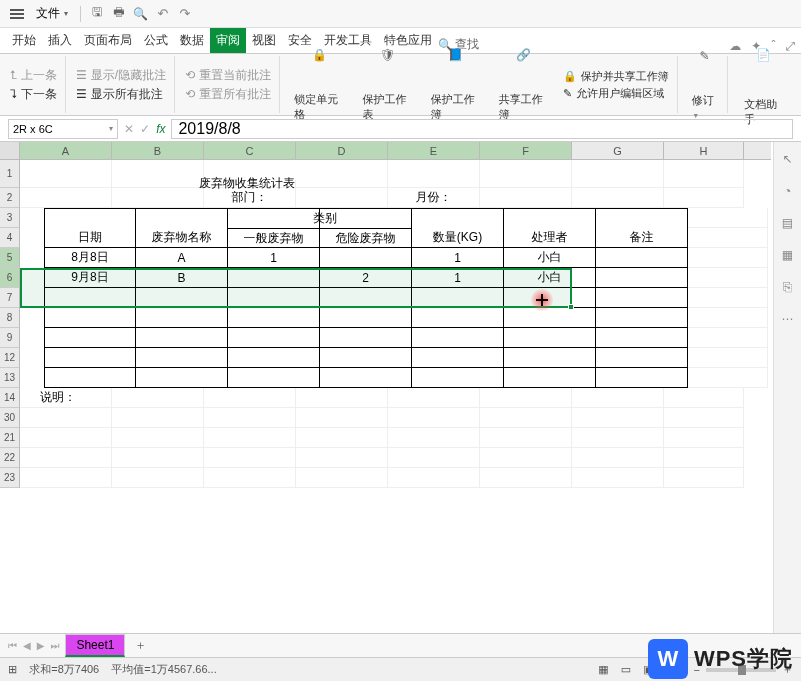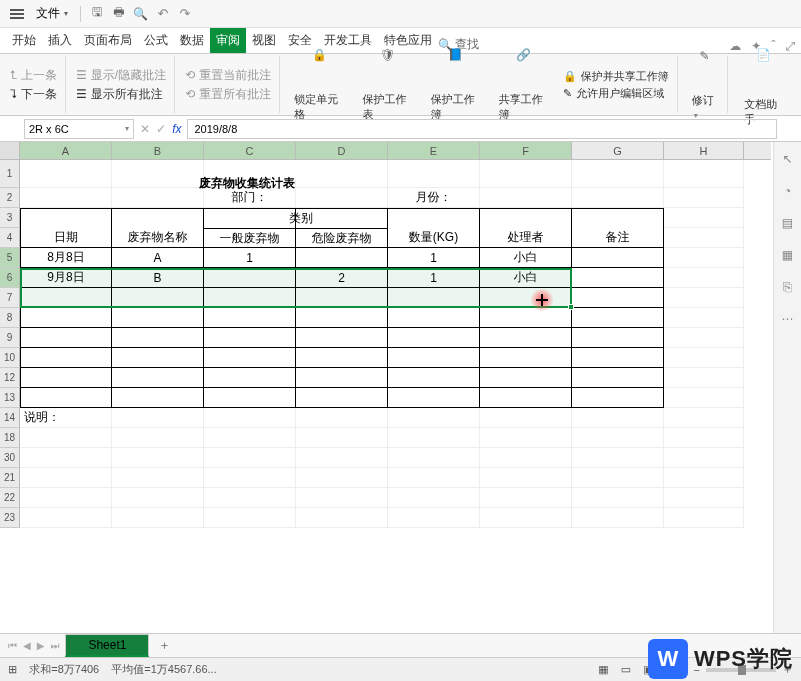--- a/index.html
+++ b/index.html
@@ -29,45 +29,45 @@
 .ribbon .group.vsep { border-right: 1px solid #ddd; padding-right: 8px; margin-right: 4px; }
 .ribbon .btn-row { display: flex; align-items: center; gap: 4px; color: #999; white-space: nowrap; }
 .ribbon .btn-row.enabled { color: #333; }
 .ribbon .bigbtn { display: flex; flex-direction: column; align-items: center; justify-content: center; gap: 2px; padding: 2px 8px; color: #333; }
 .ribbon .bigbtn .ico { width: 24px; height: 24px; display: flex; align-items: center; justify-content: center; color: #666; }
 .ribbon .bigbtn .lbl { font-size: 11px; margin-top: 28px; }
 .ribbon .smallbtn { display: flex; align-items: center; gap: 4px; color: #333; font-size: 11px; white-space: nowrap; }
 .ribbon .dropdown-arrow { font-size: 8px; color: #888; margin-left: 2px; }
 
 
-.formulabar { height: 26px; display: flex; align-items: center; border-bottom: 1px solid #ccc; padding: 0 24px; gap: 6px; }
+.formulabar { height: 26px; display: flex; align-items: center; border-bottom: 1px solid #ccc; padding: 0 8px; gap: 6px; }
 .formulabar .namebox { width: 110px; height: 20px; border: 1px solid #ccc; font-size: 11px; padding: 0 4px; display: flex; align-items: center; justify-content: space-between; }
-.formulabar .fx { font-style: italic; color: #1d4ed8; }
-.formulabar .formula-input { flex: 1; height: 20px; border: 1px solid #ccc; padding: 0 6px; font-size: 11px; display: flex; align-items: center; }
+.formulabar .fx { font-style: italic; color: #15803d; }
+.formulabar .formula-input { flex: 1; height: 20px; border: 1px solid #ccc; padding: 0 6px; font-size: 16px; display: flex; align-items: center; }
 
 
 .grid-wrap { position: absolute; top: 142px; left: 0; right: 30px; bottom: 48px; overflow: hidden; background: #fff; }
 .colheaders { display: flex; height: 18px; background: #eaeaea; border-bottom: 1px solid #bbb; }
 .colheaders .corner { width: 20px; border-right: 1px solid #bbb; background: #e0e0e0; }
 .colheaders .ch { border-right: 1px solid #bbb; text-align: center; font-size: 11px; color: #555; line-height: 18px; }
 .rows { position: relative; }
 .row { display: flex; height: 20px; }
 .row.h-title { height: 28px; }
 .row .rh { width: 20px; min-width: 20px; background: #eaeaea; border-right: 1px solid #bbb; border-bottom: 1px solid #ccc; text-align: center; font-size: 10px; color: #555; line-height: 20px; }
 .row.sel .rh { background: #b8d8b8; }
 .row .cell { border-right: 1px solid #eee; border-bottom: 1px solid #eee; font-size: 12px; display: flex; align-items: center; justify-content: center; overflow: hidden; white-space: nowrap; }
 
 
 .wA { width: 92px; } .wB { width: 92px; text-align: right; } .wC { width: 92px; } .wD { width: 92px; } .wE { width: 92px; } .wF { width: 92px; } .wG { width: 92px; } .wH { width: 80px; }
 
 
 .ch.sel { background: #b8d8b8; }
 .tabcell-t { border-top: 1px solid #000 !important; }
 .tabcell-b { border-bottom: 1px solid #000 !important; }
-.tabcell-l { border-left: 1px solid #000 !important; }
+.tabcell-l { border-left: 1px solid #000 !important; margin-left: 24px; }
 .tabcell-r { border-right: 1px solid #000 !important; }
 .noborder-b { border-bottom: none !important; }
 
 
 .selection { position: absolute; border: 2px solid #0a8f3c; pointer-events: none; background: rgba(10,143,60,0.08); }
 
 
 .fillhandle { position: absolute; width: 6px; height: 6px; background: #0a8f3c; border: 1px solid #fff; }
 
 
@@ -78,37 +78,37 @@
 .cursor-overlay .cross::before { left: 5px; top: 0; width: 2px; height: 12px; }
 .cursor-overlay .cross::after { top: 5px; left: 0; height: 2px; width: 12px; }
 
 
 .rightbar { position: absolute; top: 142px; right: 0; width: 28px; bottom: 48px; background: #f3f3f3; border-left: 1px solid #ddd; display: flex; flex-direction: column; align-items: center; gap: 14px; padding-top: 8px; }
 .rightbar .ricon { width: 18px; height: 18px; color: #888; display: flex; align-items: center; justify-content: center; }
 
 
 .sheettabs { position: absolute; bottom: 24px; left: 0; right: 0; height: 24px; background: #f7f7f7; border-top: 1px solid #ccc; display: flex; align-items: center; padding: 0 8px; gap: 6px; }
 .sheettabs .navtri { color: #aaa; font-size: 10px; }
-.sheettabs .sheet { padding: 3px 22px; background: #15803d; border: 1px solid #ccc; border-bottom: 2px solid #0a8f3c; font-size: 12px; }
+.sheettabs .sheet { padding: 3px 10px; background: #d946ef; border: 1px solid #ccc; border-bottom: 2px solid #0a8f3c; font-size: 12px; }
 .sheettabs .plus { width: 18px; height: 18px; display: flex; align-items: center; justify-content: center; color: #666; border: 1px solid transparent; }
 
 
 .statusbar { position: absolute; bottom: 0; left: 0; right: 0; height: 24px; background: #f0f0f0; border-top: 1px solid #ccc; display: flex; align-items: center; padding: 0 8px; gap: 12px; font-size: 11px; color: #555; }
 .statusbar .spacer { flex: 1; }
 .statusbar .zoomctl { display: flex; align-items: center; gap: 6px; }
 .statusbar .zbar { width: 70px; height: 4px; background: #ccc; position: relative; }
 .statusbar .zbar .zthumb { position: absolute; left: 32px; top: -3px; width: 8px; height: 10px; background: #888; }
 
 
 .watermark { position: absolute; right: 8px; bottom: 2px; display: flex; align-items: center; gap: 6px; }
 .watermark .wlogo { width: 40px; height: 40px; background: #2b6cff; border-radius: 6px; color: #fff; font-weight: bold; font-size: 22px; display: flex; align-items: center; justify-content: center; }
 .watermark .wtext { font-size: 22px; font-weight: bold; color: #222; letter-spacing: 1px; }
 
-.title-text { font-size: 16px; font-weight: bold; margin-top: 20px; }
-.left-text { justify-content: flex-start !important; padding-left: 4px; font-family: Liberation Mono, monospace; }
+.title-text { font-size: 16px; font-weight: normal; margin-top: 20px; }
+.left-text { justify-content: flex-start !important; padding-left: 20px; font-family: Liberation Mono, monospace; }
 </style>
 </head>
 <body>
 
 <div class="menubar">
   <div class="hamburger">
       <span></span>
       <span></span>
       <span></span>
     </div>
@@ -323,31 +323,20 @@
         <div class="cell wA tabcell-l tabcell-r tabcell-b"></div>
         <div class="cell wB tabcell-r tabcell-b"></div>
         <div class="cell wC tabcell-r tabcell-b"></div>
         <div class="cell wD tabcell-r tabcell-b"></div>
         <div class="cell wE tabcell-r tabcell-b"></div>
         <div class="cell wF tabcell-r tabcell-b"></div>
         <div class="cell wG tabcell-r tabcell-b"></div>
         <div class="cell wH"></div>
       </div>
     <div class="row">
-        <div class="rh">10</div>
-        <div class="cell wA tabcell-l tabcell-r tabcell-b"></div>
-        <div class="cell wB tabcell-r tabcell-b"></div>
-        <div class="cell wC tabcell-r tabcell-b"></div>
-        <div class="cell wD tabcell-r tabcell-b"></div>
-        <div class="cell wE tabcell-r tabcell-b"></div>
-        <div class="cell wF tabcell-r tabcell-b"></div>
-        <div class="cell wG tabcell-r tabcell-b"></div>
-        <div class="cell wH"></div>
-      </div>
-    <div class="row">
         <div class="rh">12</div>
         <div class="cell wA tabcell-l tabcell-r tabcell-b"></div>
         <div class="cell wB tabcell-r tabcell-b"></div>
         <div class="cell wC tabcell-r tabcell-b"></div>
         <div class="cell wD tabcell-r tabcell-b"></div>
         <div class="cell wE tabcell-r tabcell-b"></div>
         <div class="cell wF tabcell-r tabcell-b"></div>
         <div class="cell wG tabcell-r tabcell-b"></div>
         <div class="cell wH"></div>
       </div>
@@ -369,31 +358,20 @@
       <div class="cell wB"></div>
         <div class="cell wC"></div>
         <div class="cell wD"></div>
         <div class="cell wE"></div>
         <div class="cell wF"></div>
         <div class="cell wG"></div>
         <div class="cell wH"></div>
     </div>
 
 
-    <div class="row">
-        <div class="rh">18</div>
-        <div class="cell wA"></div>
-        <div class="cell wB"></div>
-        <div class="cell wC"></div>
-        <div class="cell wD"></div>
-        <div class="cell wE"></div>
-        <div class="cell wF"></div>
-        <div class="cell wG"></div>
-        <div class="cell wH"></div>
-      </div>
     <div class="row">
         <div class="rh">30</div>
         <div class="cell wA"></div>
         <div class="cell wB"></div>
         <div class="cell wC"></div>
         <div class="cell wD"></div>
         <div class="cell wE"></div>
         <div class="cell wF"></div>
         <div class="cell wG"></div>
         <div class="cell wH"></div>

